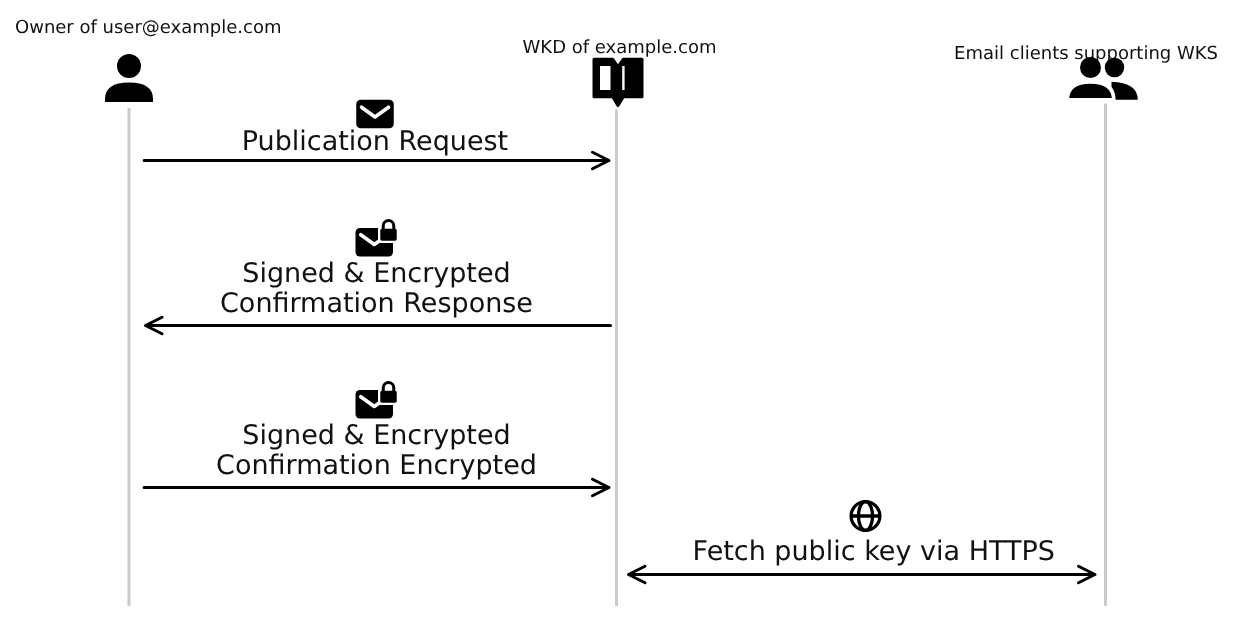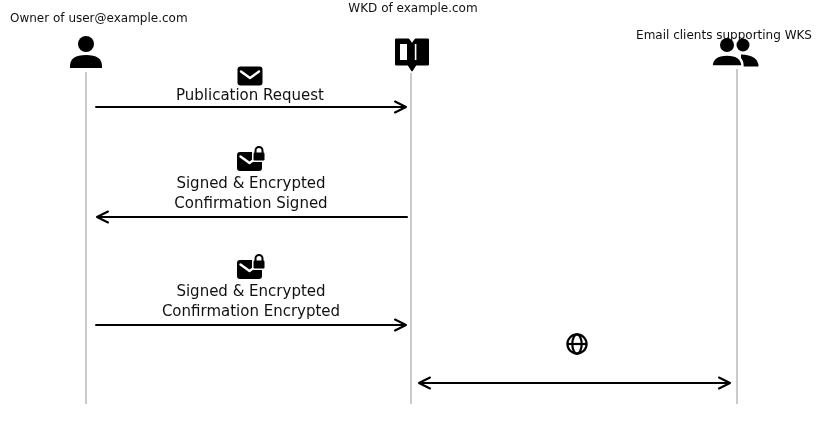--- a/index.html
+++ b/index.html
@@ -19,42 +19,42 @@
   }
   .actor-label.centered { transform: translateX(-50%); }
   .lifeline {
     position: absolute;
     width: 2px;
     background: #cacaca;
   }
   .icon { position: absolute; display: block; }
   .msg-text {
     position: absolute;
-    font-size: 15px;
+    font-size: 18px;
     line-height: 20px;
     color: #111111;
     text-align: center;
     white-space: nowrap;
   }
   .arrow { position: absolute; display: block; }
   .arrow line, .arrow path {
     stroke: #000000;
     stroke-width: 2;
     fill: none;
     stroke-linecap: round;
     stroke-linejoin: round;
   }
 </style>
 </head>
 <body>
 
 <div class="stage">
 
   <div class="actor-label" style="left:10px; top:11px;">Owner of user@example.com</div>
-  <div class="actor-label centered" style="left:413px; top:1px;text-align:right;">WKD of example.com</div>
+  <div class="actor-label centered" style="left:413px; top:24px;text-align:right;">WKD of example.com</div>
   <div class="actor-label" style="right:11px; top:28px;">Email clients supporting WKS</div>
 
   <svg class="icon" style="left:69px; top:36px;" width="34" height="33" viewBox="0 0 34 33">
     <circle cx="17" cy="8" r="8" fill="#000"></circle>
     <path d="M1 32 L1 30 Q1 19 17 19 Q33 19 33 30 L33 32 Z" fill="#000"></path>
   </svg>
 
   <svg class="icon" style="left:393px; top:37px;" width="38" height="35" viewBox="0 0 38 35">
     <path d="M3 2.5 H15.5 L19 7.5 L22.5 2.5 H35 V27.5 H22.6 L19 33.3 L15.4 27.5 H3 Z" fill="#000" stroke="#000" stroke-width="2" stroke-linejoin="round"></path>
     <rect x="7" y="7" width="7" height="16" fill="#fff"></rect>
@@ -85,21 +85,21 @@
   <svg class="icon" style="left:236px; top:145px;" width="30" height="27" viewBox="0 0 30 27">
     <rect x="1" y="7" width="25" height="19" rx="3" fill="#000"></rect>
     <polyline points="4.5,11.5 13.5,18 22.5,11.5" stroke="#fff" stroke-width="2.4" fill="none" stroke-linecap="round" stroke-linejoin="round"></polyline>
     <path d="M19.5 8 V5.5 A3.5 3.5 0 0 1 26.5 5.5 V8" stroke="#fff" stroke-width="5.5" fill="none"></path>
     <rect x="16" y="6" width="14" height="11" rx="2" fill="#fff"></rect>
     <path d="M19.5 8 V5.5 A3.5 3.5 0 0 1 26.5 5.5 V8" stroke="#000" stroke-width="2" fill="none"></path>
     <rect x="17.5" y="7.5" width="11" height="8" rx="1.2" fill="#000"></rect>
   </svg>
   <div class="msg-text" style="left:91px; top:173px; width:320px;">
     <div>Signed &amp; Encrypted</div>
-    <div>Confirmation Signed</div>
+    <div>Confirmation Response</div>
   </div>
   <svg class="arrow" style="left:95px; top:209px;" width="313" height="16" viewBox="0 0 313 16">
     <line x1="3" y1="8" x2="312" y2="8"></line>
     <path d="M13 2.5 L2 8 L13 13.5"></path>
   </svg>
 
   <svg class="icon" style="left:236px; top:253px;" width="30" height="27" viewBox="0 0 30 27">
     <rect x="1" y="7" width="25" height="19" rx="3" fill="#000"></rect>
     <polyline points="4.5,11.5 13.5,18 22.5,11.5" stroke="#fff" stroke-width="2.4" fill="none" stroke-linecap="round" stroke-linejoin="round"></polyline>
     <path d="M19.5 8 V5.5 A3.5 3.5 0 0 1 26.5 5.5 V8" stroke="#fff" stroke-width="5.5" fill="none"></path>
@@ -114,19 +114,20 @@
   <svg class="arrow" style="left:95px; top:317px;" width="313" height="16" viewBox="0 0 313 16">
     <line x1="1" y1="8" x2="310" y2="8"></line>
     <path d="M300 2.5 L311 8 L300 13.5"></path>
   </svg>
 
   <svg class="icon" style="left:566px; top:333px;" width="22" height="22" viewBox="0 0 22 22">
     <circle cx="11" cy="11" r="9.6" stroke="#000" stroke-width="2.2" fill="none"></circle>
     <line x1="1.6" y1="11" x2="20.4" y2="11" stroke="#000" stroke-width="2.2"></line>
     <ellipse cx="11" cy="11" rx="4.7" ry="9.6" stroke="#000" stroke-width="2.2" fill="none"></ellipse>
   </svg>
+  <div class="msg-text" style="left:425px; top:358px; width:315px;">Fetch public key via HTTPS</div>
   <svg class="arrow" style="left:417px; top:375px;" width="315" height="16" viewBox="0 0 315 16">
     <line x1="3" y1="8" x2="312" y2="8"></line>
     <path d="M13 2.5 L2 8 L13 13.5"></path>
     <path d="M302 2.5 L313 8 L302 13.5"></path>
   </svg>
 
 </div>
 
 </body></html>

